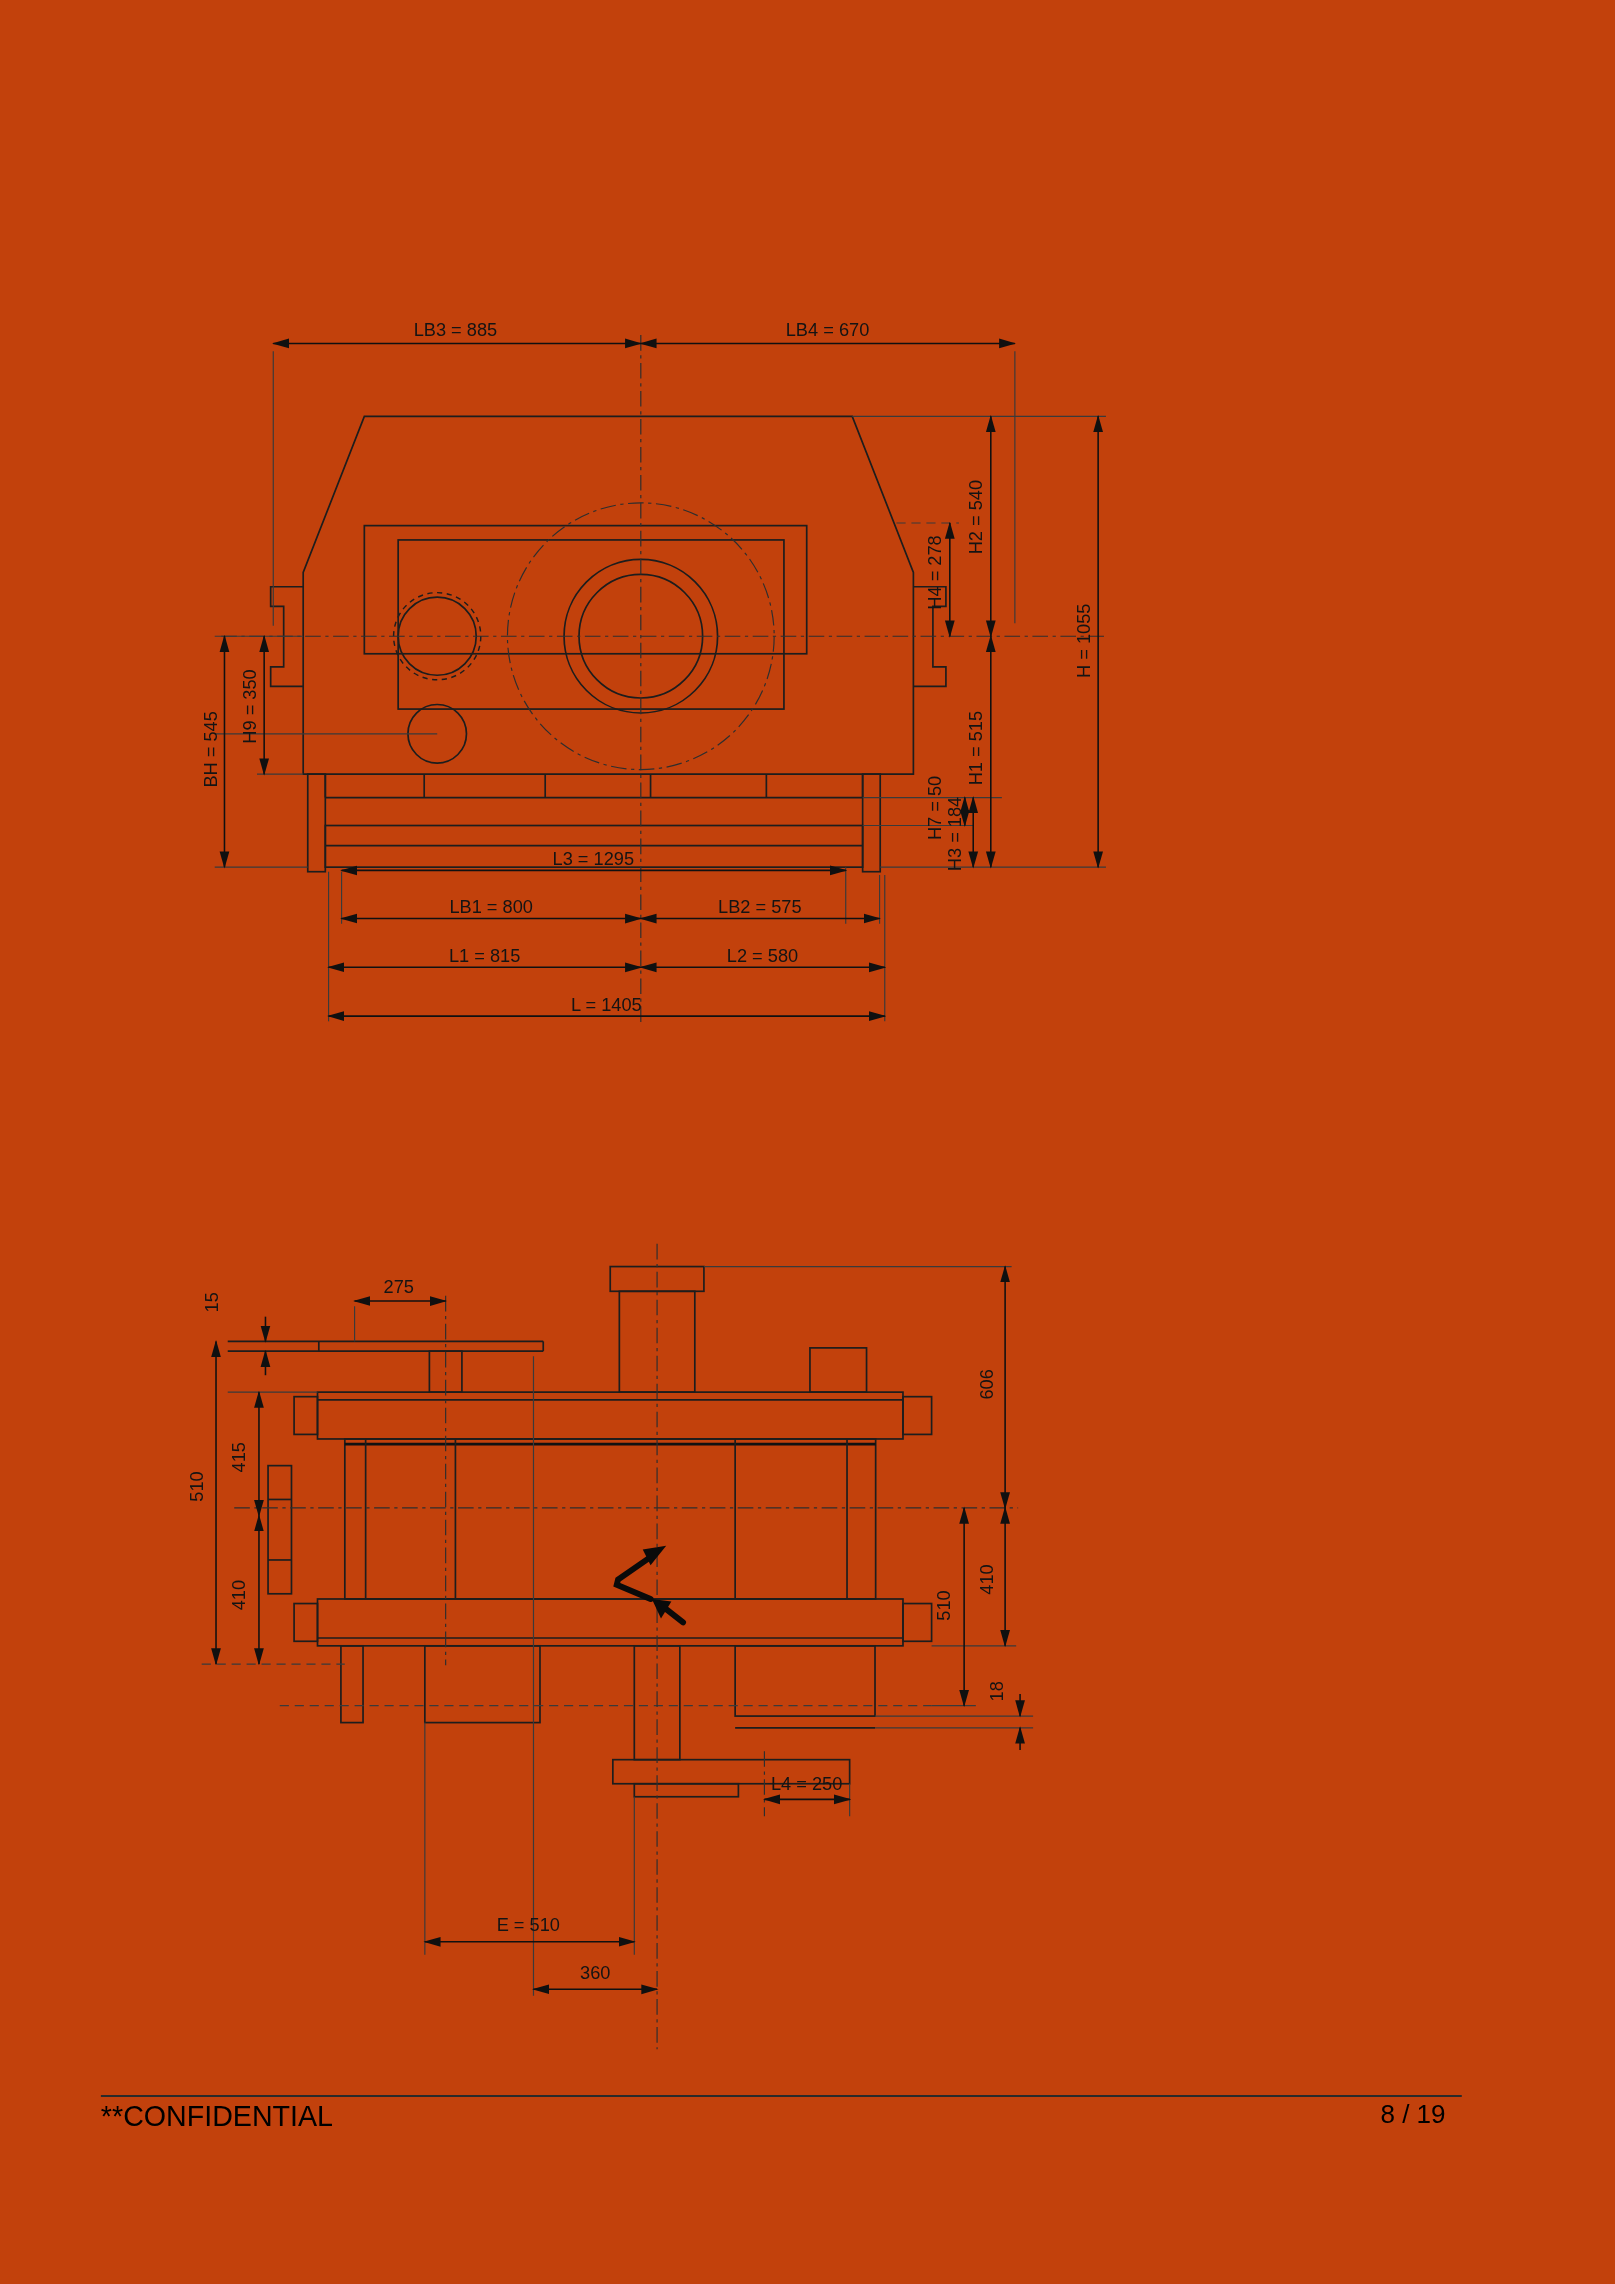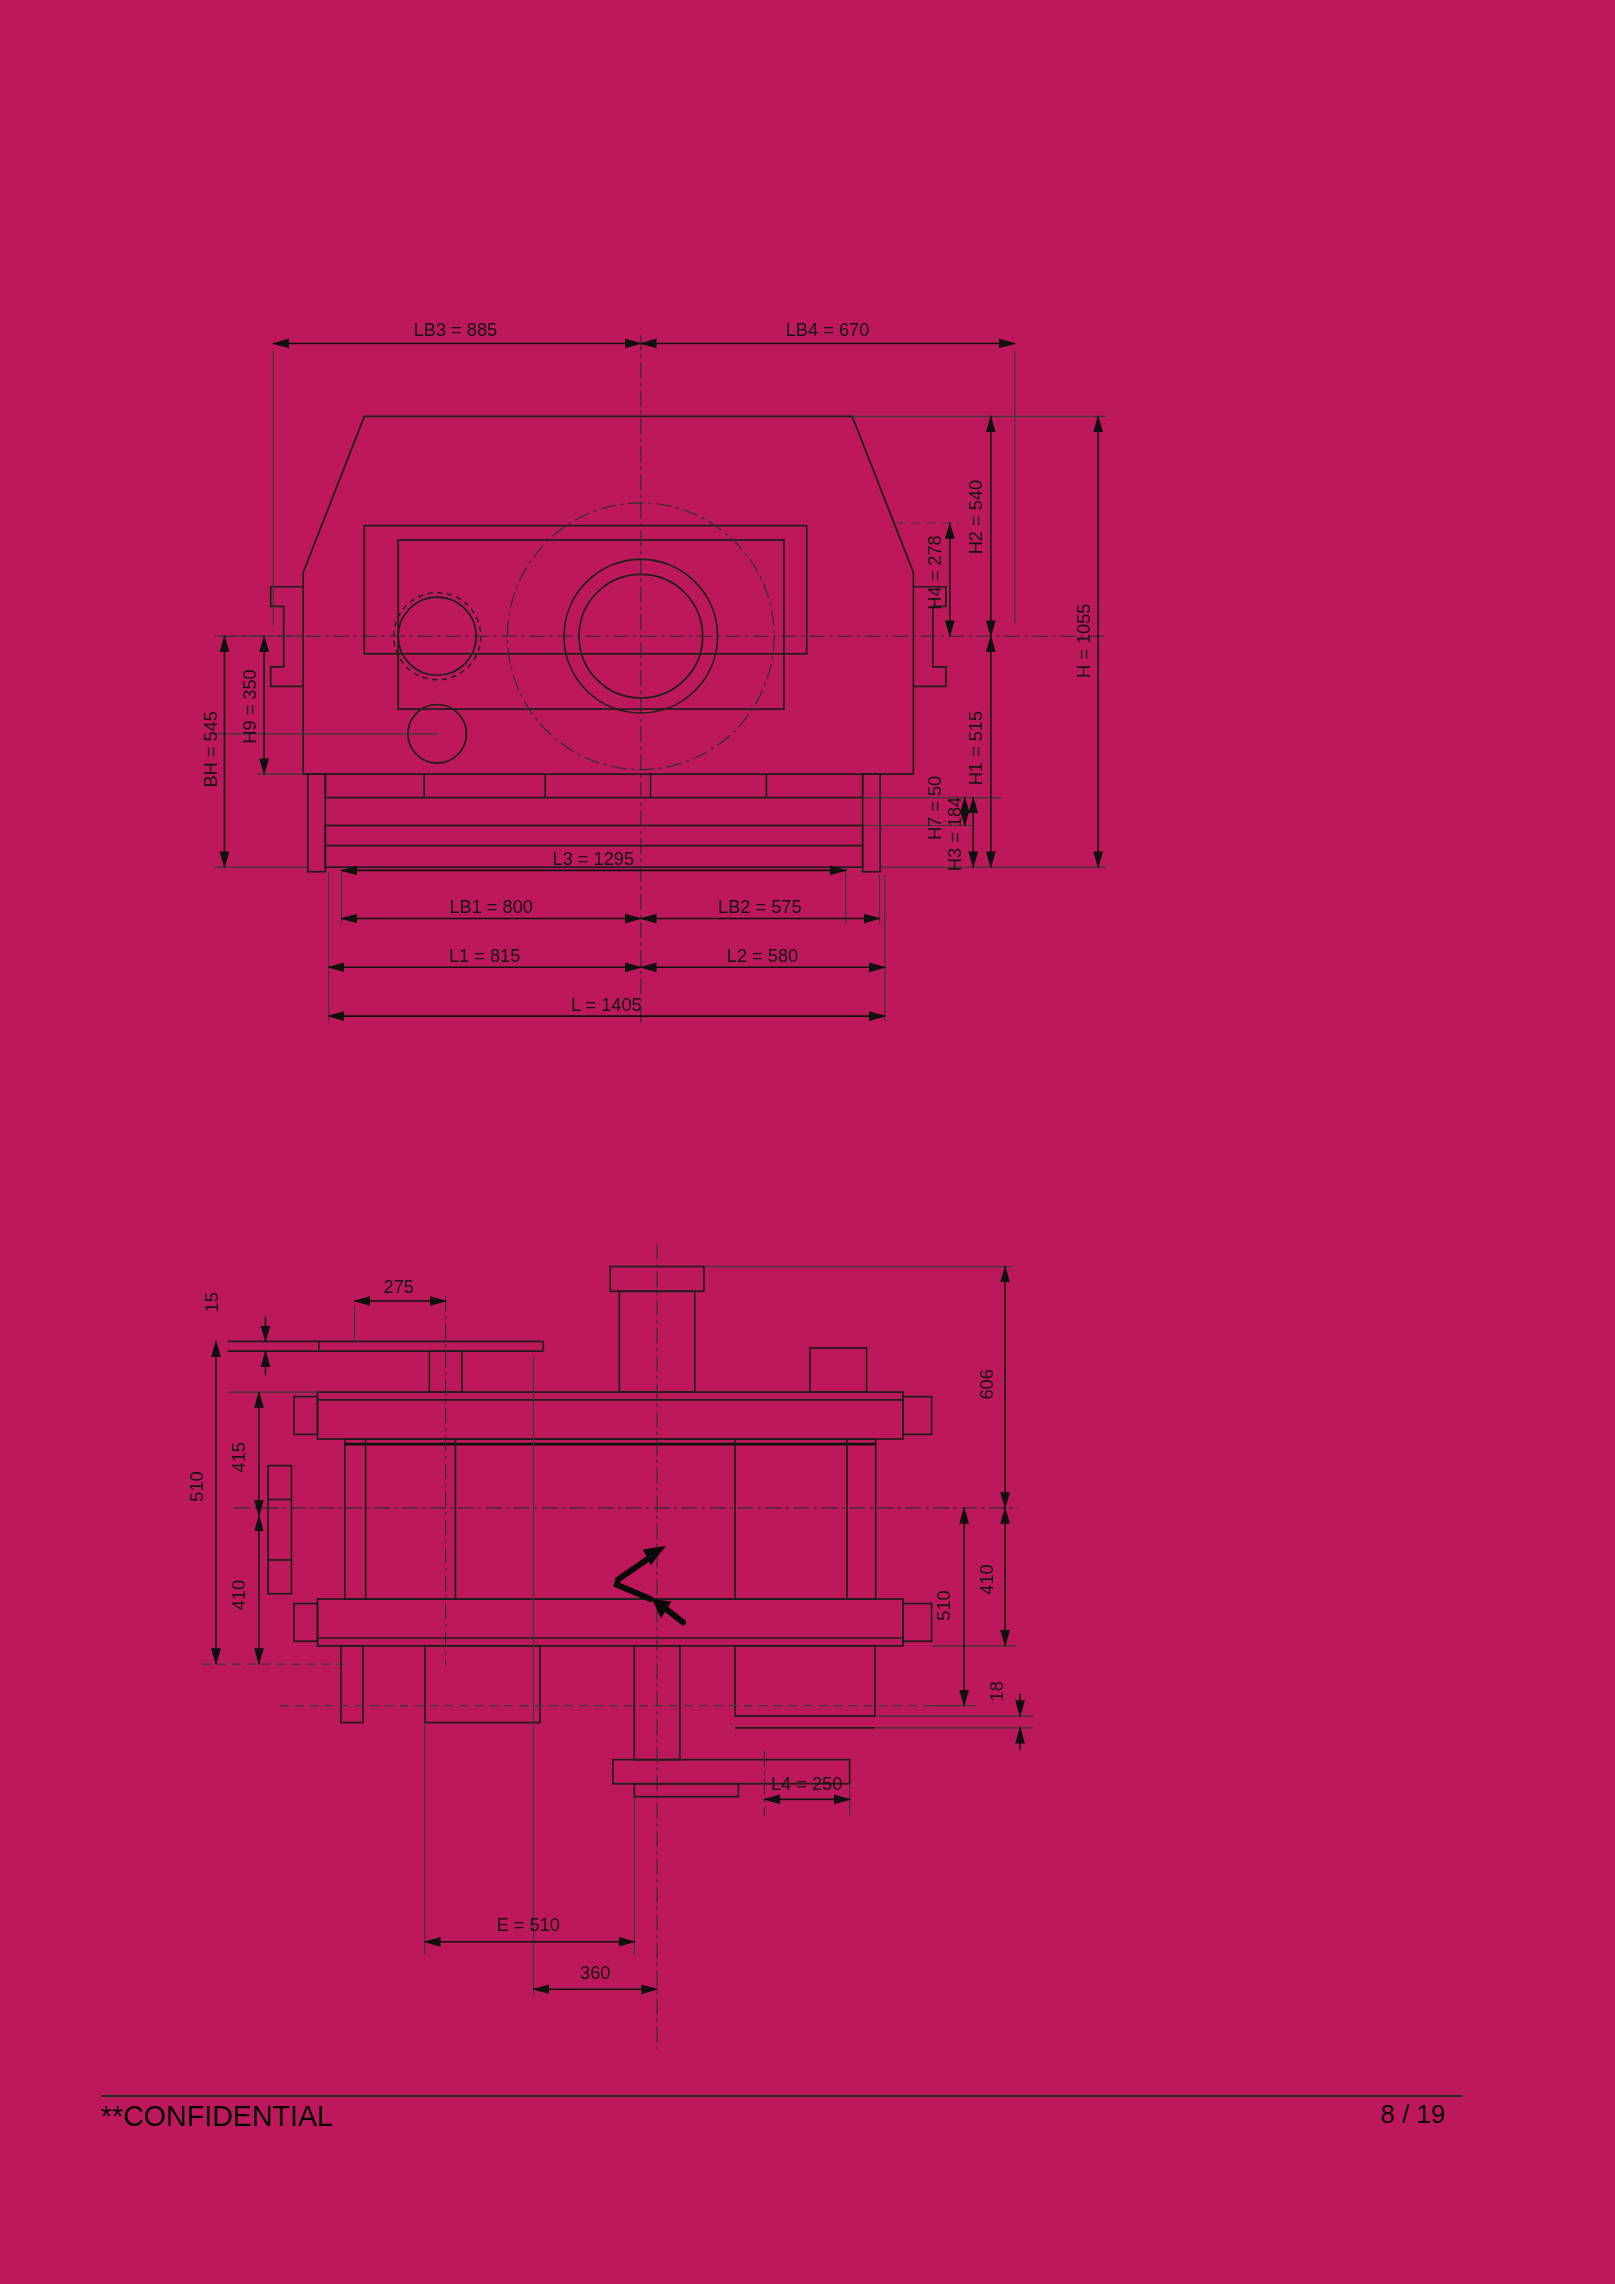--- a/index.html
+++ b/index.html
@@ -1,19 +1,19 @@
 <!DOCTYPE html>
 <html style="font-size:10.4px"><head>
 <meta charset="utf-8">
 <style>
   html,body{margin:0;padding:0;background:#e8e8e8;}
   .page{
     position:relative;
     width:1616px;height:2284px;
-    background:#be185d;
+    background:#c2410c;
     font-family:"Liberation Sans", sans-serif;
     overflow:hidden;
   }
   svg{position:absolute;left:0;top:0;}
   
   .o{stroke:#1d1d1d;stroke-width:2.6;fill:none;}
   .ob{stroke:#111;stroke-width:4;fill:none;}
   
   .x{stroke:#3a3a3a;stroke-width:1.8;fill:none;}
   .xd{stroke:#3a3a3a;stroke-width:1.8;fill:none;stroke-dasharray:14 9;}

